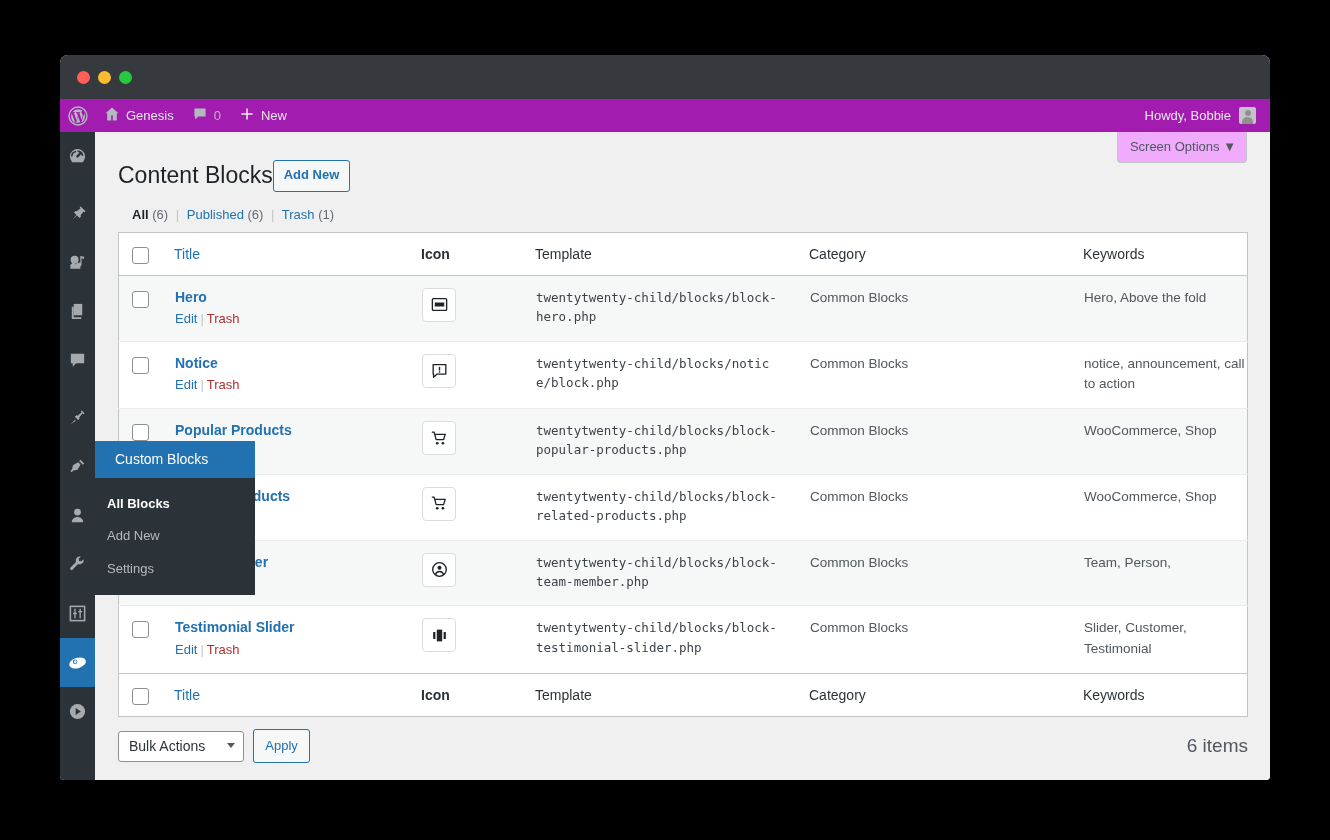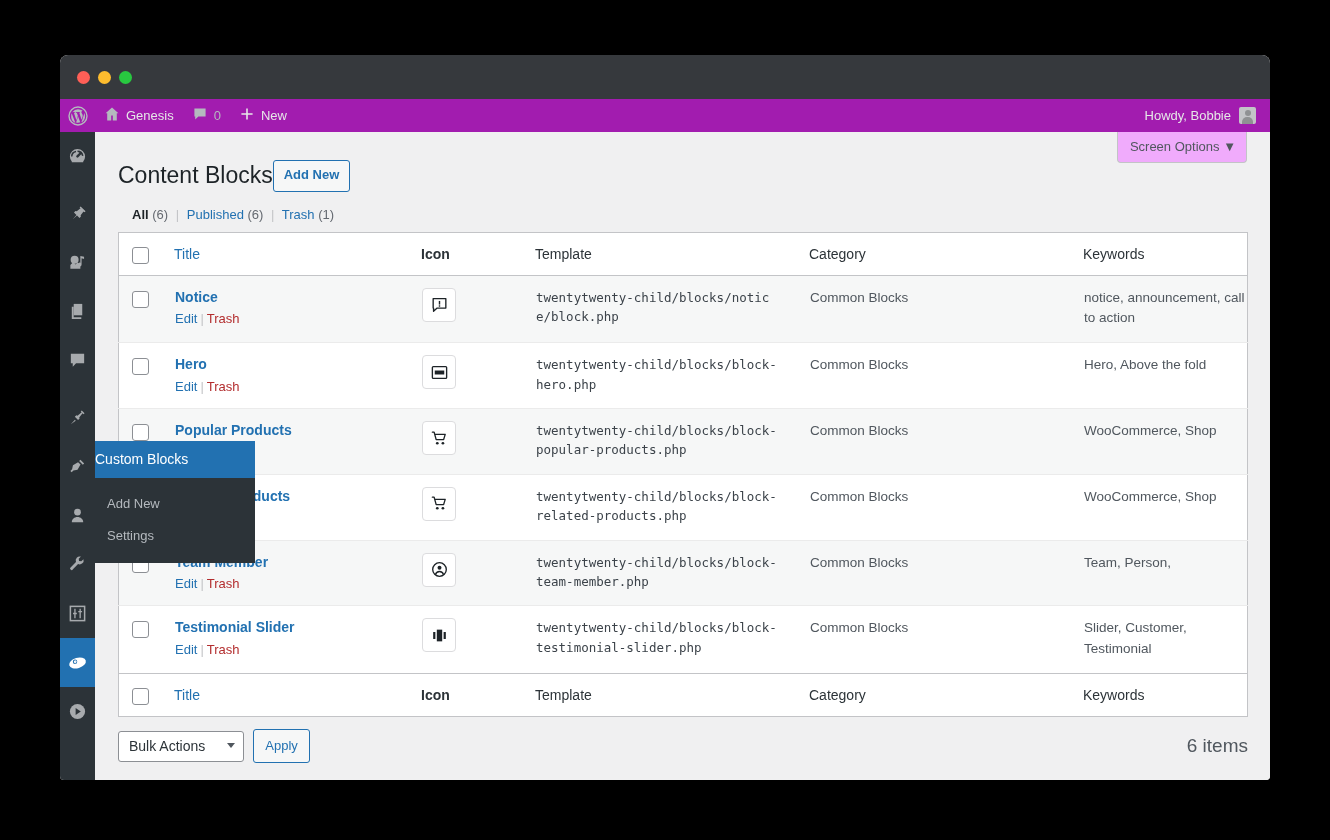--- a/index.html
+++ b/index.html
@@ -70,21 +70,21 @@
   .menu-icon.current { background: #2271b1; color: #fff; width: 35px; }
   .menu-icon svg { display: block; }
 
   
   #flyout {
     position: absolute; left: 35px; top: 386px;
     width: 160px; background: #2c3338; z-index: 30;
   }
   #flyout .fly-head {
     background: #2271b1; color: #fff; font-size: 14px; font-weight: 400;
-    padding: 9px 0 10px 0; line-height: 1.3;
+    padding: 9px 0 10px 20px; line-height: 1.3;
   }
   #flyout .fly-item {
     color: #b4b9be; font-size: 13px; padding: 7px 0 7px 12px; line-height: 1.4;
   }
   #flyout .fly-item.active { color: #fff; font-weight: bold; }
   #flyout .fly-pad { height: 10px; }
 
   
   #content {
     flex: 1; background: #f0f0f1; position: relative; overflow: hidden;
@@ -320,20 +320,21 @@
               <circle cx="10" cy="10" r="8" fill="currentColor"></circle>
               <path d="M8 6.3l5.5 3.7L8 13.7z" fill="#2c3338"></path>
             </svg>
         </span>
       </div>
     </div>
 
     <div id="flyout">
       <div class="fly-head">Custom Blocks</div>
       <div class="fly-pad"></div>
+      <div class="fly-item active">All Blocks</div>
       <div class="fly-item">Add New</div>
       <div class="fly-item">Settings</div>
       <div class="fly-pad"></div>
     </div>
 
     <div id="content">
 
       <div id="screen-options">
         <span>Screen Options</span>
         <span>▼</span>
@@ -371,20 +372,43 @@
               <th class="col-kw">Keywords</th>
             </tr>
           </thead>
           <tbody>
 
             <tr>
               <td class="col-cb">
                 <span class="cb"></span>
               </td>
               <td class="col-title">
+                <div class="row-title">Hero</div>
+                <div class="row-actions">
+                  <span class="edit">Edit</span><span class="bar">|</span><span class="trash">Trash</span>
+                </div>
+              </td>
+              <td class="col-icon">
+                <span class="blockicon">
+                  <svg width="19" height="19" viewBox="0 0 24 24">
+                      <rect x="3" y="4.5" width="18" height="15" rx="1.2" fill="none" stroke="#1d2327" stroke-width="1.7"></rect>
+                      <rect x="6" y="9.5" width="12" height="5" fill="#1d2327"></rect>
+                    </svg>
+                </span>
+              </td>
+              <td class="col-tpl tplcell">twentytwenty-child/blocks/block-hero.php</td>
+              <td class="col-cat catcell">Common Blocks</td>
+              <td class="col-kw kwcell">Hero, Above the fold</td>
+            </tr>
+
+            <tr>
+              <td class="col-cb">
+                <span class="cb"></span>
+              </td>
+              <td class="col-title">
                 <div class="row-title">Notice</div>
                 <div class="row-actions">
                   <span class="edit">Edit</span><span class="bar">|</span><span class="trash">Trash</span>
                 </div>
               </td>
               <td class="col-icon">
                 <span class="blockicon">
                   <svg width="19" height="19" viewBox="0 0 24 24">
                       <path d="M4 4.5h16v12H9l-4.5 4v-4H4z" fill="none" stroke="#1d2327" stroke-width="1.7" stroke-linejoin="round"></path>
                       <rect x="11.1" y="7.5" width="1.8" height="4.6" fill="#1d2327"></rect>
@@ -395,43 +419,20 @@
               <td class="col-tpl tplcell">twentytwenty-child/blocks/notice/block.php</td>
               <td class="col-cat catcell">Common Blocks</td>
               <td class="col-kw kwcell">notice, announcement, call to action</td>
             </tr>
 
             <tr>
               <td class="col-cb">
                 <span class="cb"></span>
               </td>
               <td class="col-title">
-                <div class="row-title">Hero</div>
-                <div class="row-actions">
-                  <span class="edit">Edit</span><span class="bar">|</span><span class="trash">Trash</span>
-                </div>
-              </td>
-              <td class="col-icon">
-                <span class="blockicon">
-                  <svg width="19" height="19" viewBox="0 0 24 24">
-                      <rect x="3" y="4.5" width="18" height="15" rx="1.2" fill="none" stroke="#1d2327" stroke-width="1.7"></rect>
-                      <rect x="6" y="9.5" width="12" height="5" fill="#1d2327"></rect>
-                    </svg>
-                </span>
-              </td>
-              <td class="col-tpl tplcell">twentytwenty-child/blocks/block-hero.php</td>
-              <td class="col-cat catcell">Common Blocks</td>
-              <td class="col-kw kwcell">Hero, Above the fold</td>
-            </tr>
-
-            <tr>
-              <td class="col-cb">
-                <span class="cb"></span>
-              </td>
-              <td class="col-title">
                 <div class="row-title">Popular Products</div>
                 <div class="row-actions">
                   <span class="edit">Edit</span><span class="bar">|</span><span class="trash">Trash</span>
                 </div>
               </td>
               <td class="col-icon">
                 <span class="blockicon">
                   <svg width="19" height="19" viewBox="0 0 24 24">
                       <path d="M3 4h2.2l2.6 9.4h9.4l2-6.6H6.6" fill="none" stroke="#1d2327" stroke-width="1.7" stroke-linejoin="round" stroke-linecap="round"></path>
                       <circle cx="9.2" cy="18" r="1.7" fill="#1d2327"></circle>

